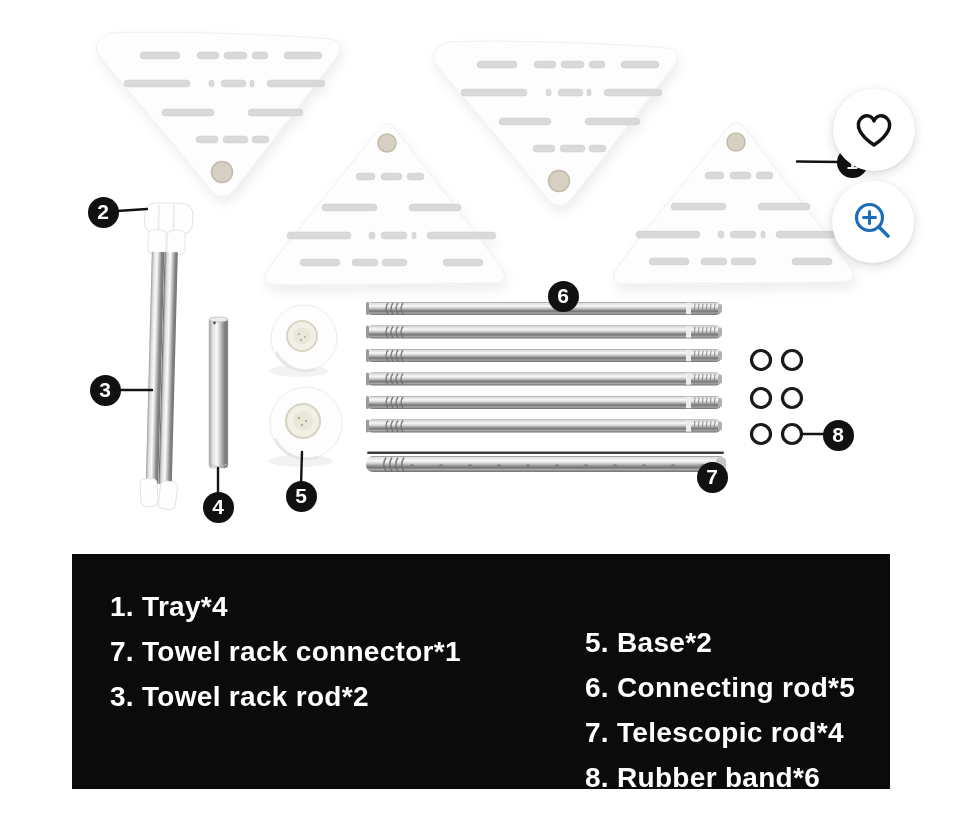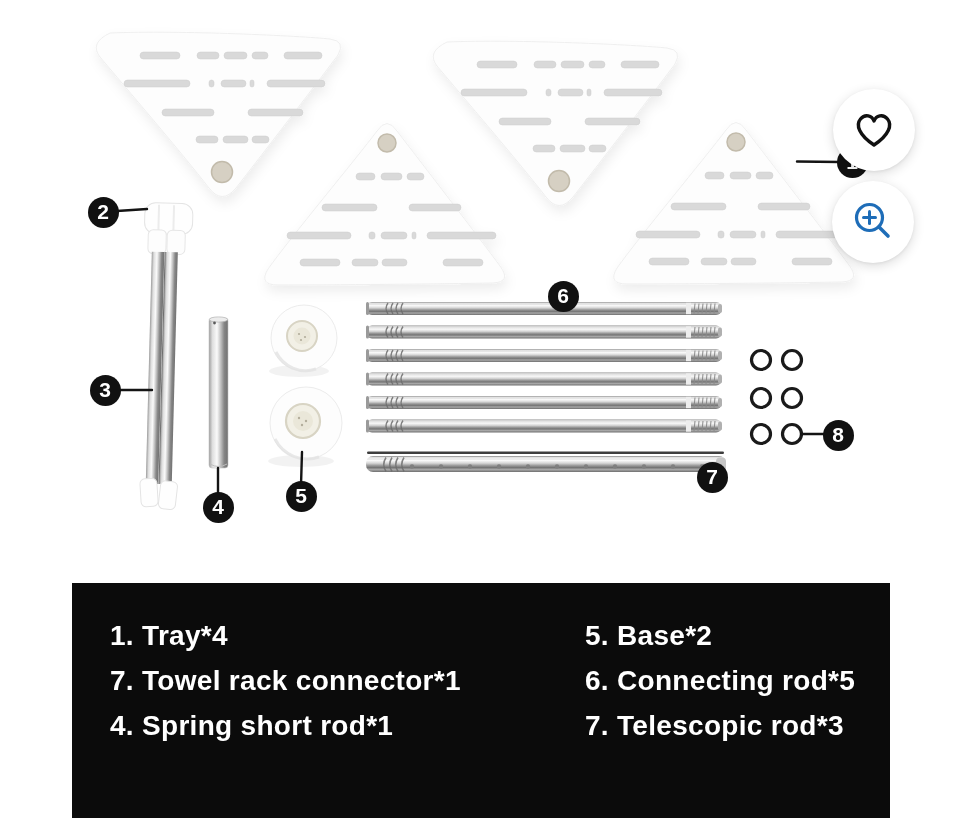--- a/index.html
+++ b/index.html
@@ -21,26 +21,26 @@
     font-size:21px;font-weight:bold;font-family:"Liberation Sans",sans-serif;
     user-select:none;
   }
   .action-btn{
     position:absolute;width:82px;height:82px;border-radius:50%;background:#ffffff;
     z-index:3;display:flex;align-items:center;justify-content:center;
     box-shadow:0 3px 12px rgba(0,0,0,.14),0 1px 3px rgba(0,0,0,.06);
     cursor:pointer;border:none;padding:0;
   }
   .legend{
-    position:absolute;left:72px;top:583px;width:818px;height:235px;
+    position:absolute;left:72px;top:554px;width:818px;height:235px;
     background:var(--legend-bg);z-index:2;
   }
   .legend-col{position:absolute;top:30px;}
   .legend-col.left{left:38px;}
-  .legend-col.right{left:513px;}
+  .legend-col.right{left:513px;margin-top:36px;}
   .legend-item{
     color:var(--legend-text);font-size:28px;line-height:45px;font-weight:bold;
     letter-spacing:.3px;white-space:nowrap;
   }
 </style>
 </head>
 <body>
 
 <div class="stage">
 
@@ -268,22 +268,23 @@
         <line x1="13.5" y1="18.5" x2="25.5" y2="18.5" stroke-width="3"></line>
         <line x1="29" y1="28" x2="38" y2="37" stroke-width="3.6"></line>
       </g>
     </svg>
   </button>
 
   <div class="legend">
     <div class="legend-col left">
       <div class="legend-item">1. Tray*4</div>
       <div class="legend-item">7. Towel rack connector*1</div>
-      <div class="legend-item">4. Spring short rod*1</div>
+      <div class="legend-item">3. Towel rack rod*2</div>
     </div>
     <div class="legend-col right">
       <div class="legend-item">5. Base*2</div>
       <div class="legend-item">6. Connecting rod*5</div>
-      <div class="legend-item">7. Telescopic rod*3</div>
+      <div class="legend-item">7. Telescopic rod*4</div>
+      <div class="legend-item">8. Rubber band*6</div>
     </div>
   </div>
 
 </div>
 
 </body></html>

